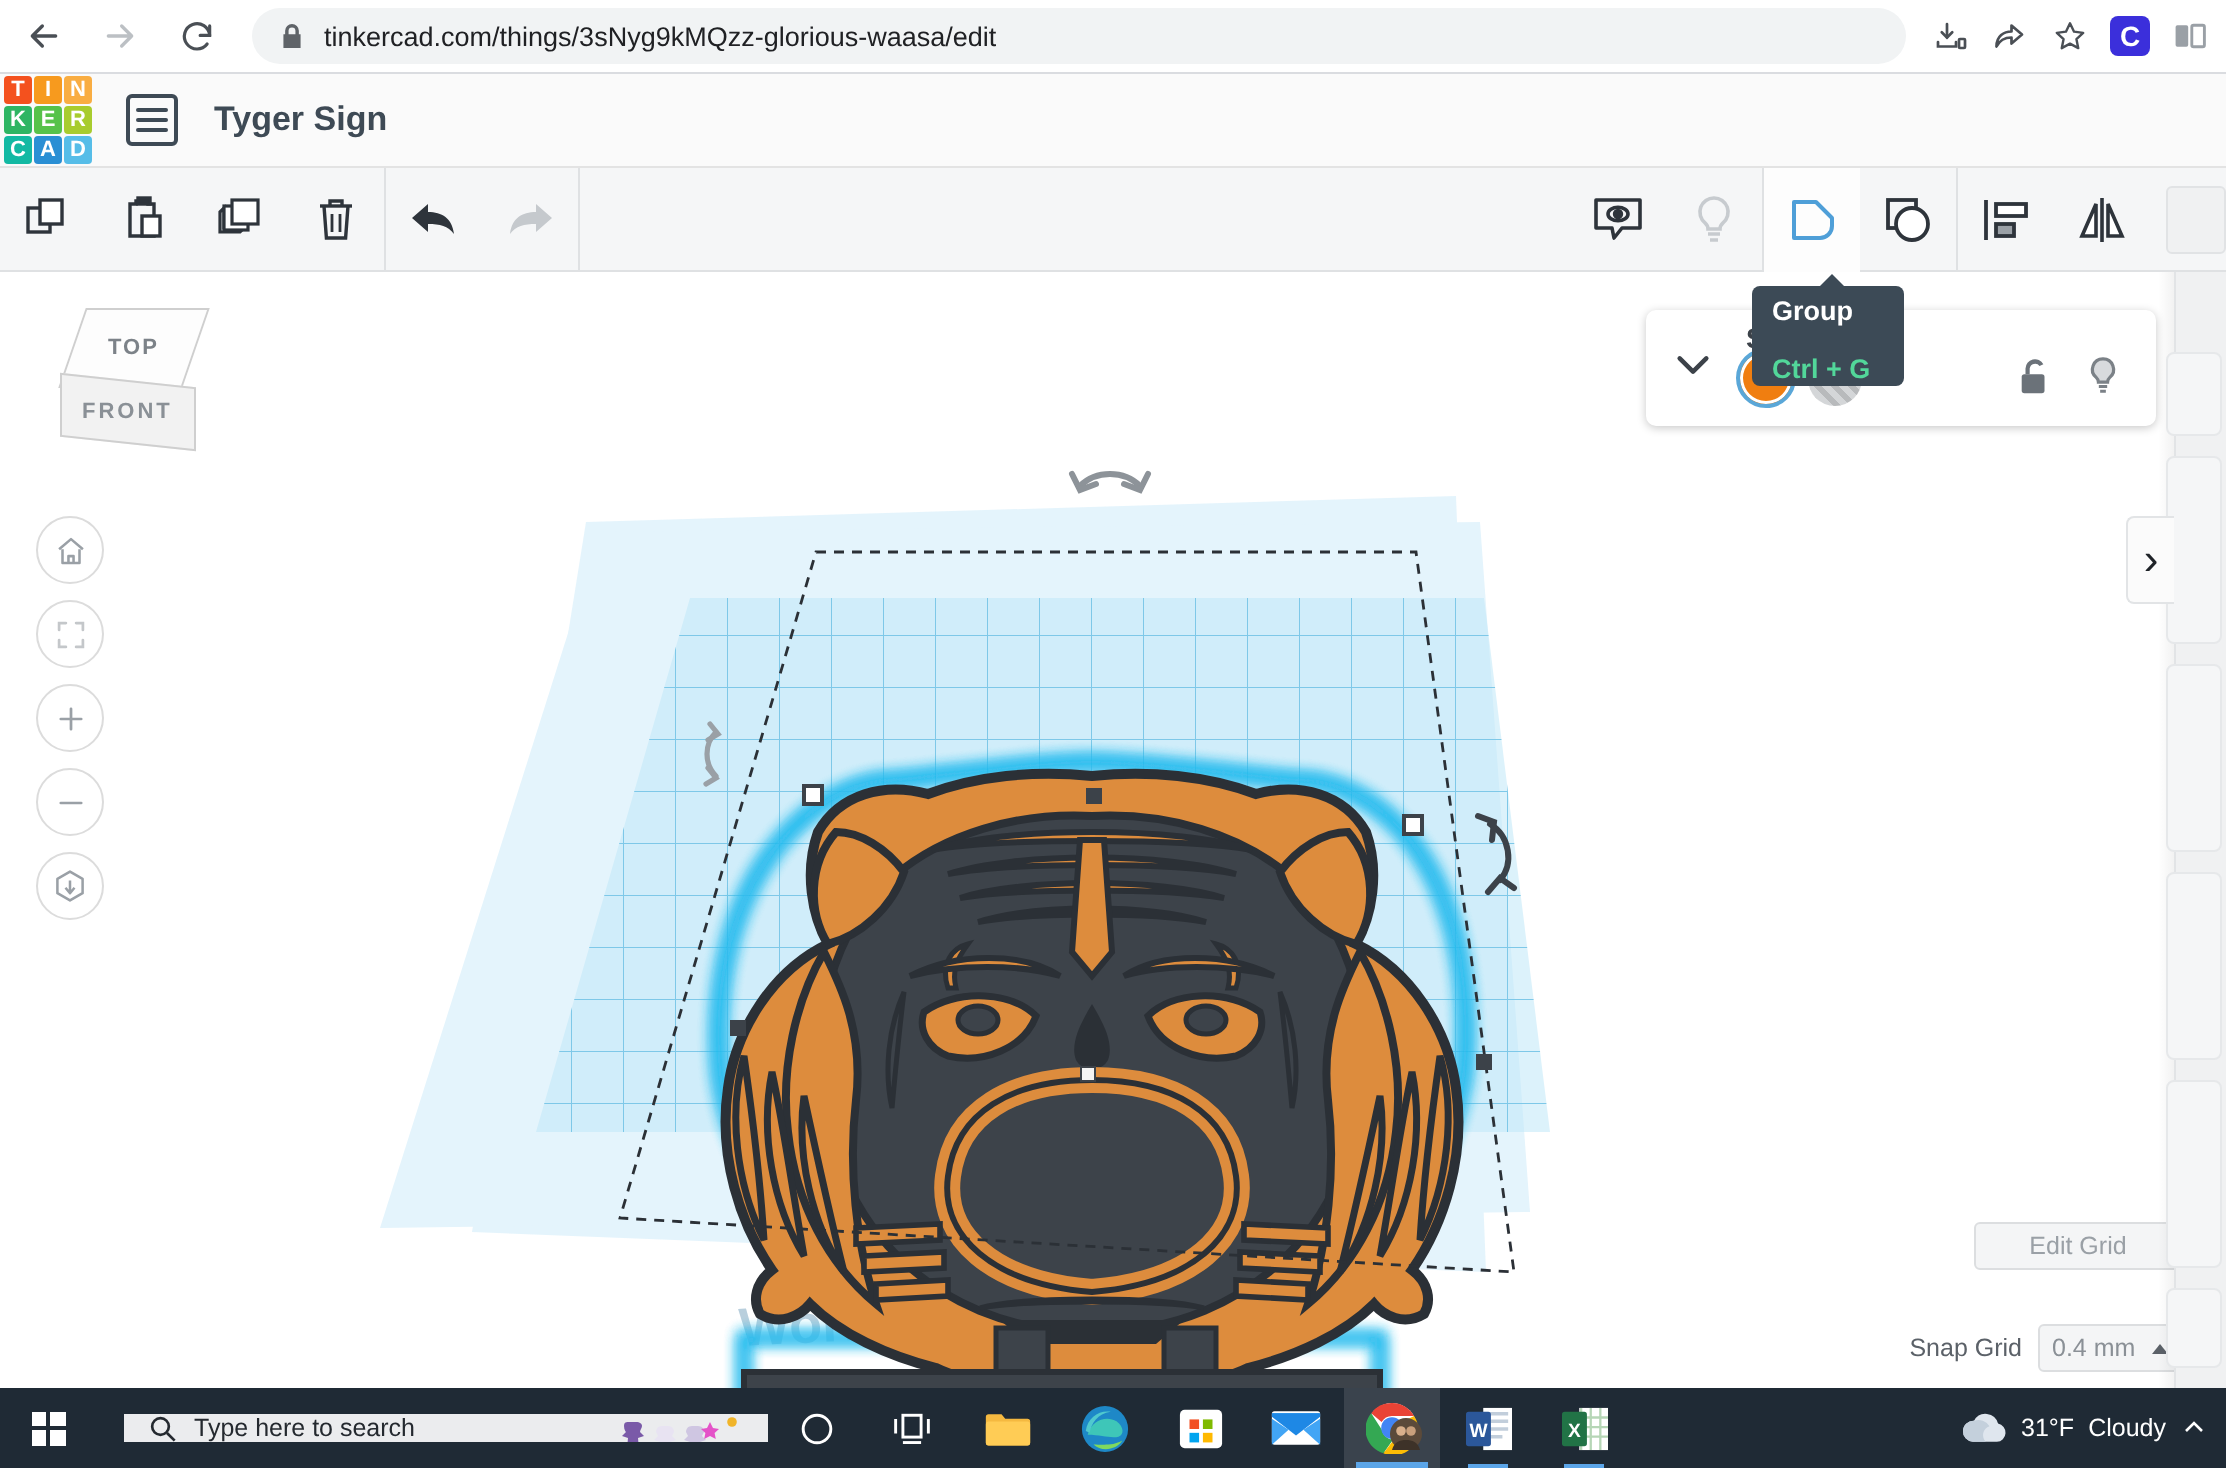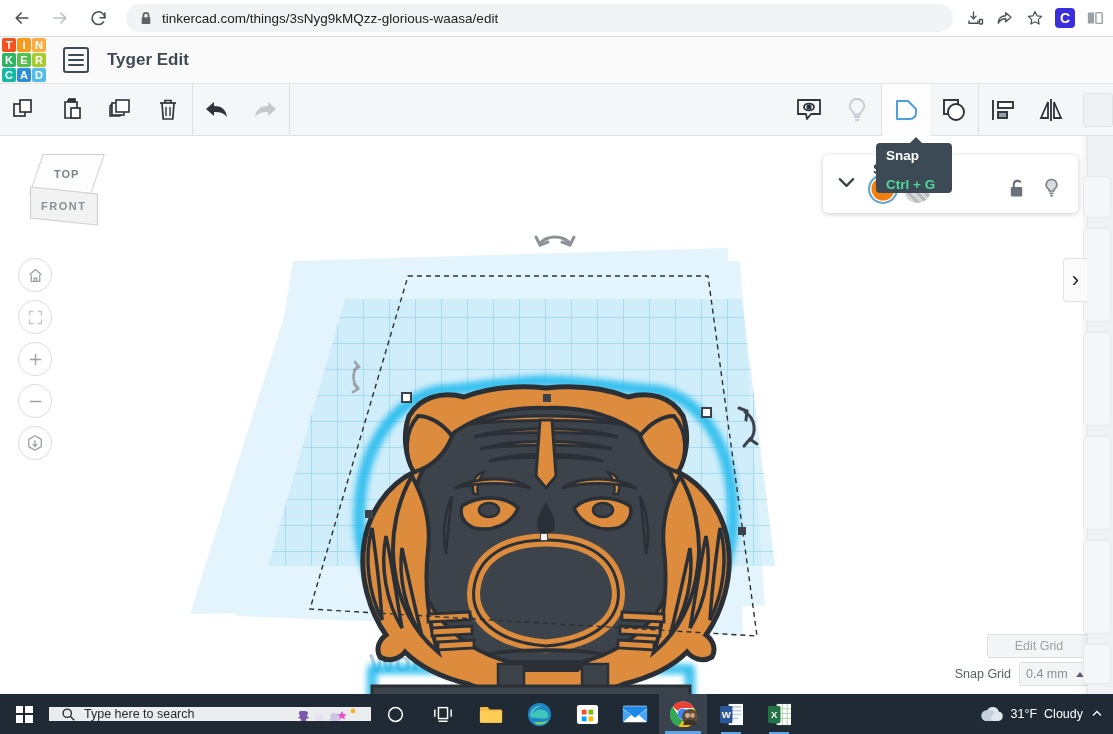--- a/index.html
+++ b/index.html
@@ -155,21 +155,21 @@
     position: absolute; width: 8px; height: 8px;
     background: #f4f4f4; border: 1px solid #3c4249;
   }
   .handle-dark {
     position: absolute; width: 8px; height: 8px; background: #3c4249;
   }
 
   
   .grid-controls {
     position: absolute; right: 22px; bottom: 8px;
-    display: flex; flex-direction: column; align-items: flex-end; gap: 4px;
+    display: flex; flex-direction: column; align-items: flex-end; gap: 27px;
   }
   .edit-grid-btn {
     width: 104px; height: 24px;
     background: #f4f5f6; border: 1px solid #dcdee0; border-radius: 3px;
     font-size: 12.5px; color: #9aa0a6;
     display: flex; align-items: center; justify-content: center;
   }
   .snap-row { display: flex; align-items: center; gap: 8px; }
   .snap-label { font-size: 12.5px; color: #5b6168; }
   .snap-select {
@@ -262,21 +262,21 @@
   }
   .start-sq {
     width: 17px; height: 17px;
     display: grid; grid-template-columns: 1fr 1fr; grid-template-rows: 1fr 1fr;
     gap: 2px;
   }
   .start-sq i { background: #ffffff; display: block; }
   .tb-search {
     width: 322px; height: 14px; background: #ebecee;
     display: flex; align-items: center; position: relative;
-    overflow: hidden; margin-left: 1px;
+    overflow: hidden; margin-left: 14px;
   }
   .tb-search-text { font-size: 12.5px; color: #24292f; margin-left: 8px; }
   .tb-icon {
     width: 48px; height: 40px;
     display: flex; align-items: center; justify-content: center;
     position: relative;
   }
   .tb-icon.active { background: rgba(255,255,255,0.12); }
   .tb-icon.active:after {
     content: ''; position: absolute; bottom: 0; left: 6px; right: 6px;
@@ -366,21 +366,21 @@
       <span style="background:#a8cc2e">R</span>
       <span style="background:#13b9a3">C</span>
       <span style="background:#2a8fd4">A</span>
       <span style="background:#56bde8">D</span>
     </div>
     <div class="hdr-list-icon">
       <i></i>
         <i></i>
         <i></i>
     </div>
-    <div class="hdr-title">Tyger Edit</div>
+    <div class="hdr-title">Tyger Sign</div>
   </div>
 
   <div class="tc-toolbar">
     <div class="tb-btn">
       <svg width="26" height="26" viewBox="0 0 26 26" fill="none" stroke="#2e343b" stroke-width="1.7">
         <rect x="3" y="7" width="11" height="12"></rect>
         <rect x="9" y="3" width="11" height="12" fill="#fff"></rect>
       </svg>
     </div>
     <div class="tb-btn">
@@ -707,21 +707,21 @@
     </svg>
   </div>
   <div class="prop-icon" style="left:1042px; top:177px;">
     <svg width="19" height="23" viewBox="0 0 20 23" fill="none" stroke="#7b8187" stroke-width="1.7">
       <path d="M10 2a5.5 5.5 0 0 1 3.6 9.7c-.8.7-1.2 1.6-1.2 2.5H7.6c0-.9-.4-1.8-1.2-2.5A5.5 5.5 0 0 1 10 2z" fill="#d8dadd"></path>
       <path d="M7.8 16.5h4.4M8.5 19h3"></path>
     </svg>
   </div>
 
   <div class="tooltip">
-    <div class="tt-title">Snap</div>
+    <div class="tt-title">Group</div>
     <div class="tt-sub">Ctrl + G</div>
   </div>
 
   <div class="taskbar">
     <div class="start-btn">
       <div class="start-sq">
         <i></i>
           <i></i>
           <i></i>
           <i></i>

